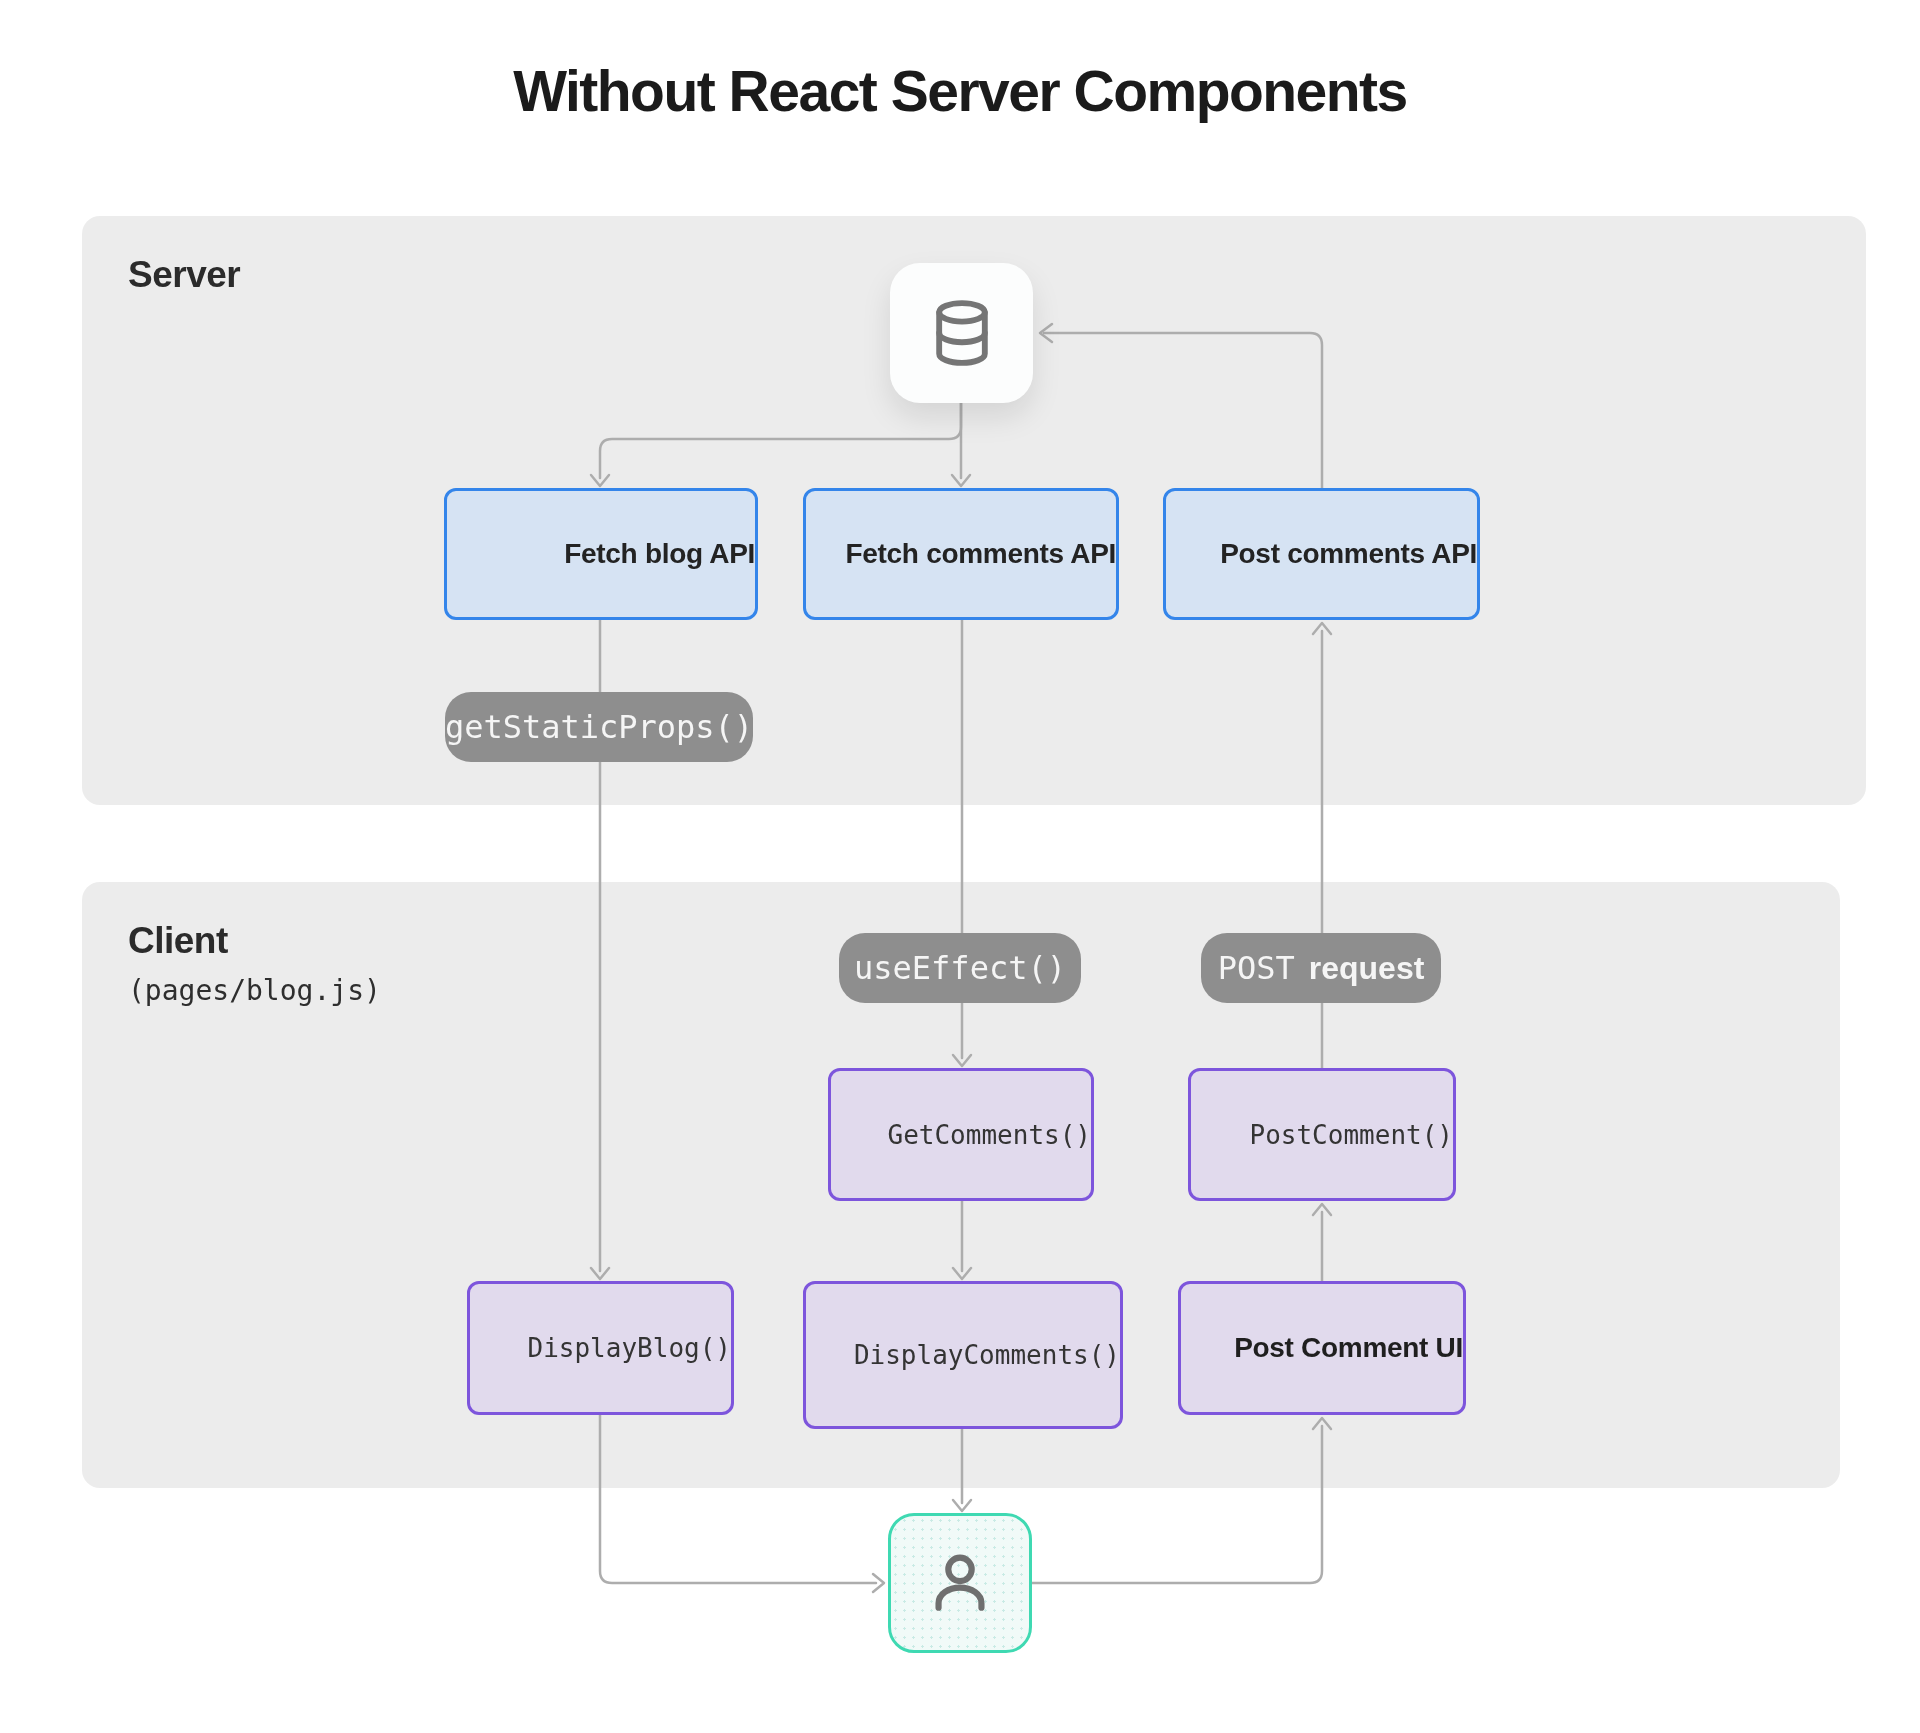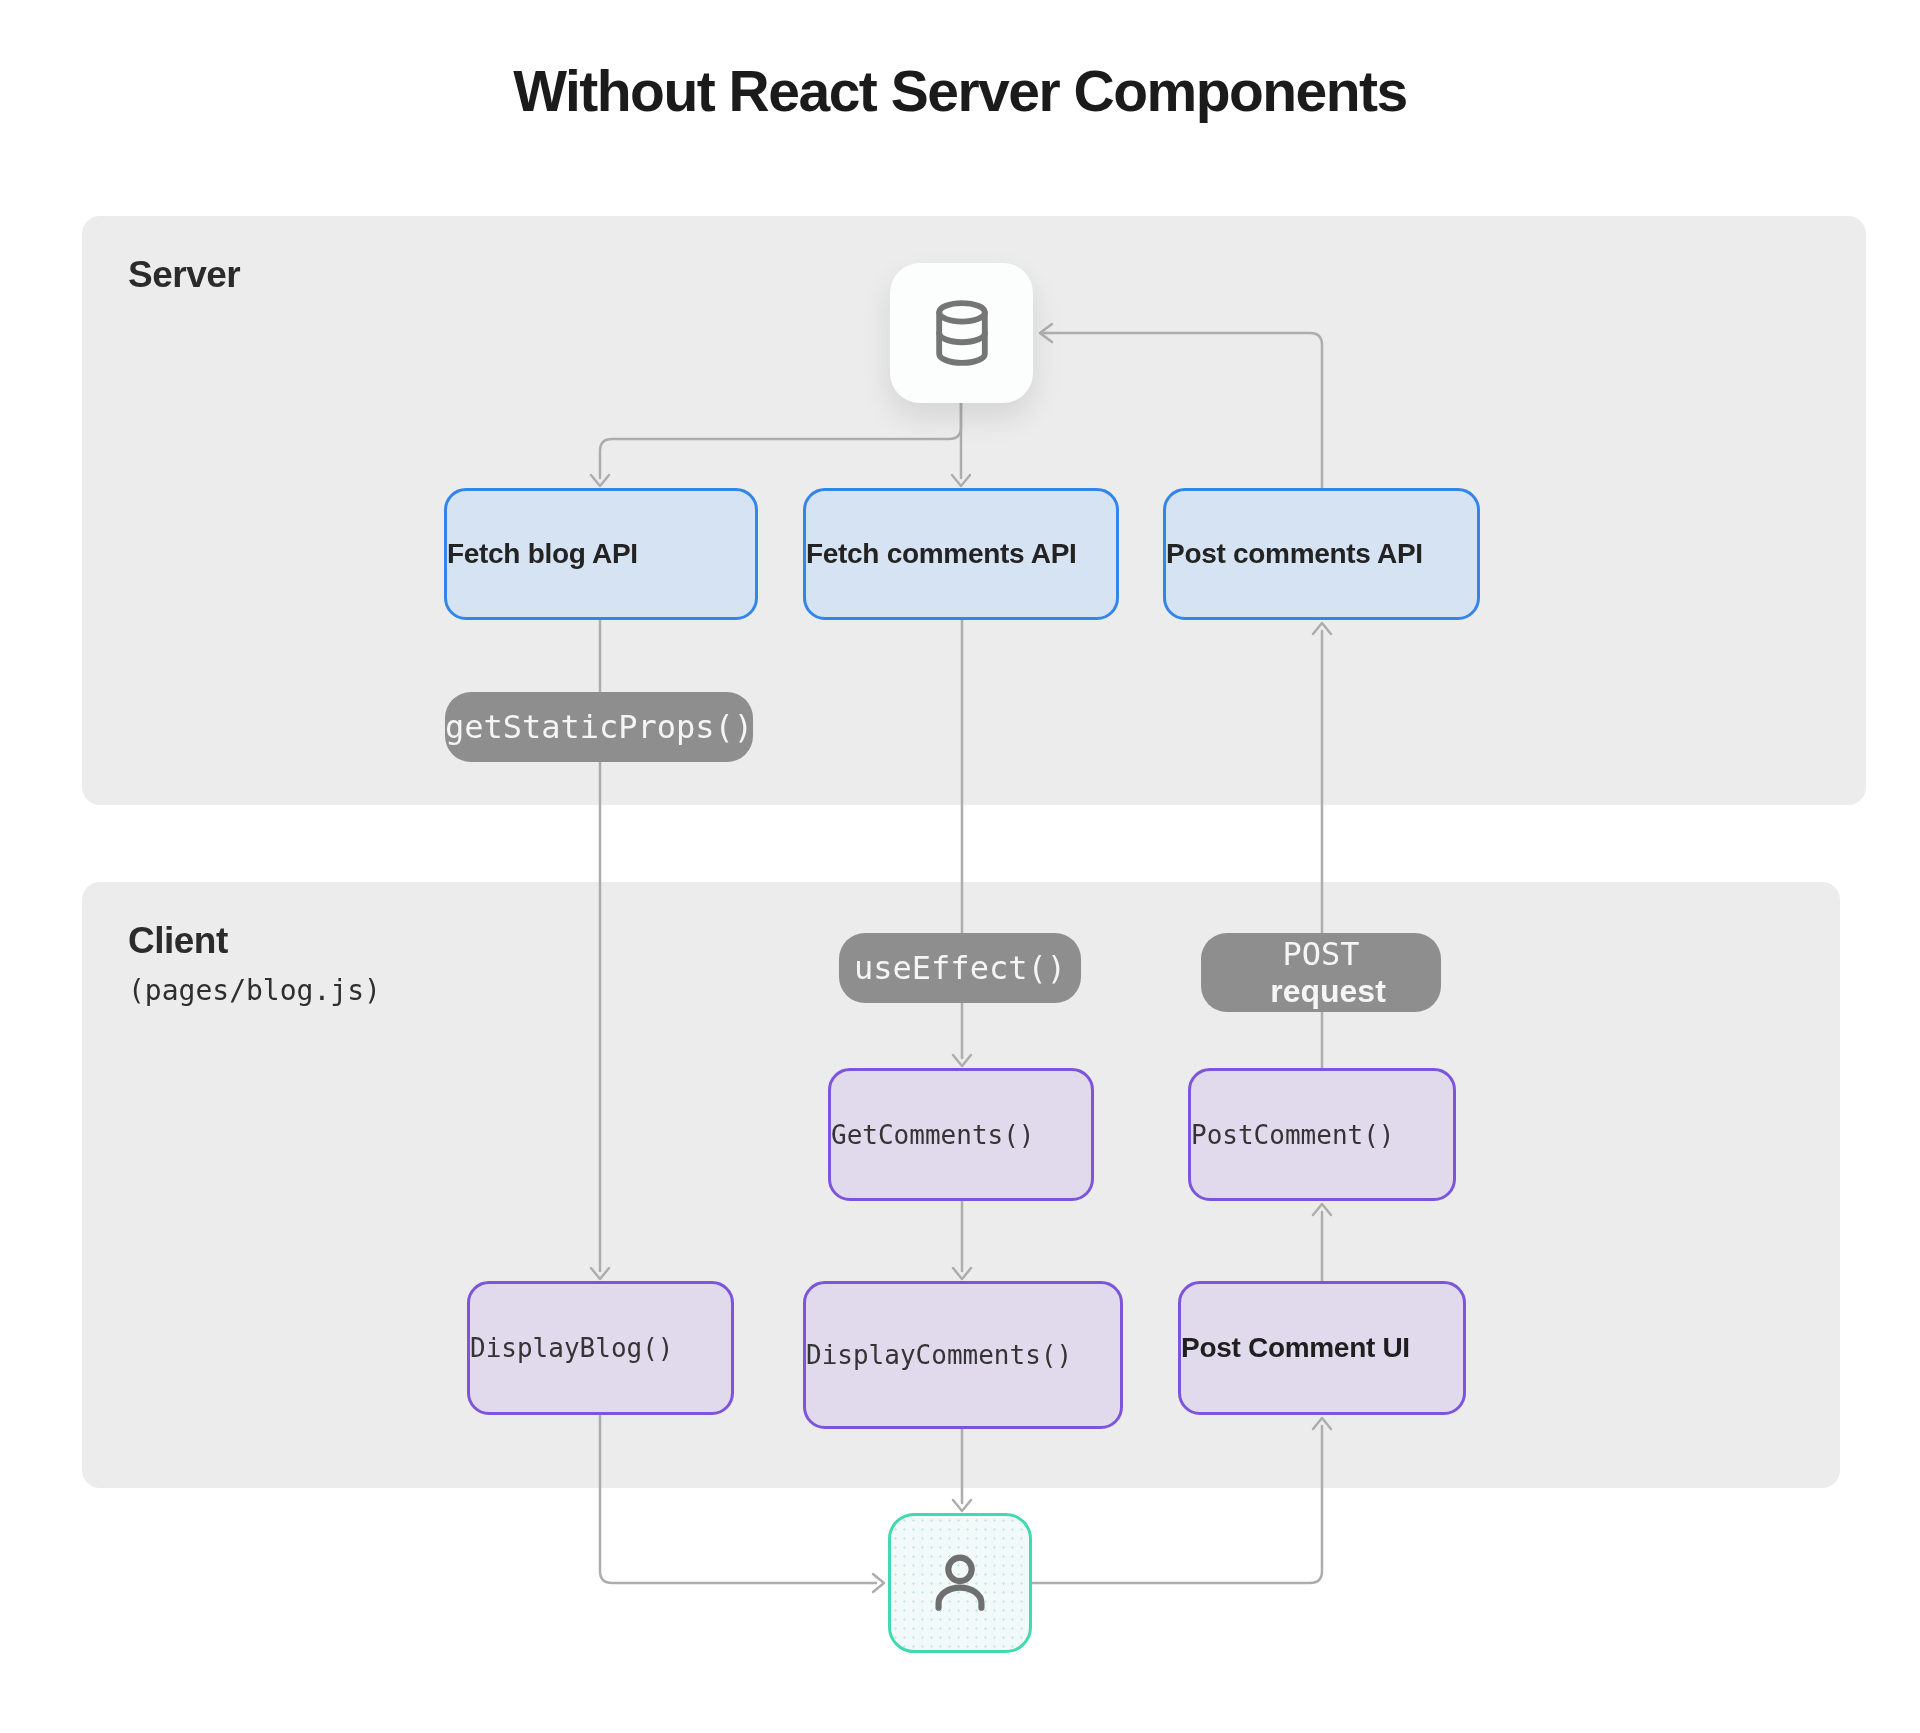--- a/index.html
+++ b/index.html
@@ -27,22 +27,22 @@
     font-size:37px;font-weight:800;color:#2b2b2b;letter-spacing:-0.5px;
   }
   .panel-sublabel{
     position:absolute;left:46px;top:92px;
     font-family:"DejaVu Sans Mono", monospace;
     font-size:28px;color:#2e2e2e;
   }
   svg.wires{position:absolute;left:0;top:0;z-index:1;}
   .node{
     position:absolute;z-index:2;
-    display:flex;align-items:center;justify-content:flex-start;
-    box-sizing:border-box;border-radius:22px;
+    display:flex;align-items:center;justify-content:flex-end;
+    box-sizing:border-box;border-radius:12px;
     text-align:center;
   }
   .node.blue{
     background:#d6e3f3;border:3px solid #3485ea;
     font-size:28px;font-weight:700;color:#232323;letter-spacing:-0.3px;
   }
   .node.purple{
     background:#e1daed;border:3px solid #7d55dc;
   }
   .node.purple.code{
@@ -148,21 +148,21 @@
   </div>
 
   <div class="panel client">
     <div class="panel-label">Client</div>
     <div class="panel-sublabel">(pages/blog.js)</div>
   </div>
 
   <div class="pill" style="left:839px;top:933px;width:242px;height:70px;">
     <span>useEffect()</span>
   </div>
-  <div class="pill" style="left:1201px;top:933px;width:240px;height:79px;flex-direction:column;">
+  <div class="pill" style="left:1201px;top:933px;width:240px;height:70px;">
     <span>POST</span>
     <span class="req">request</span>
   </div>
 
   <div class="node purple code" style="left:828px;top:1068px;width:266px;height:133px;">
     <span>GetComments()</span>
   </div>
   <div class="node purple code" style="left:1188px;top:1068px;width:268px;height:133px;">
     <span>PostComment()</span>
   </div>

